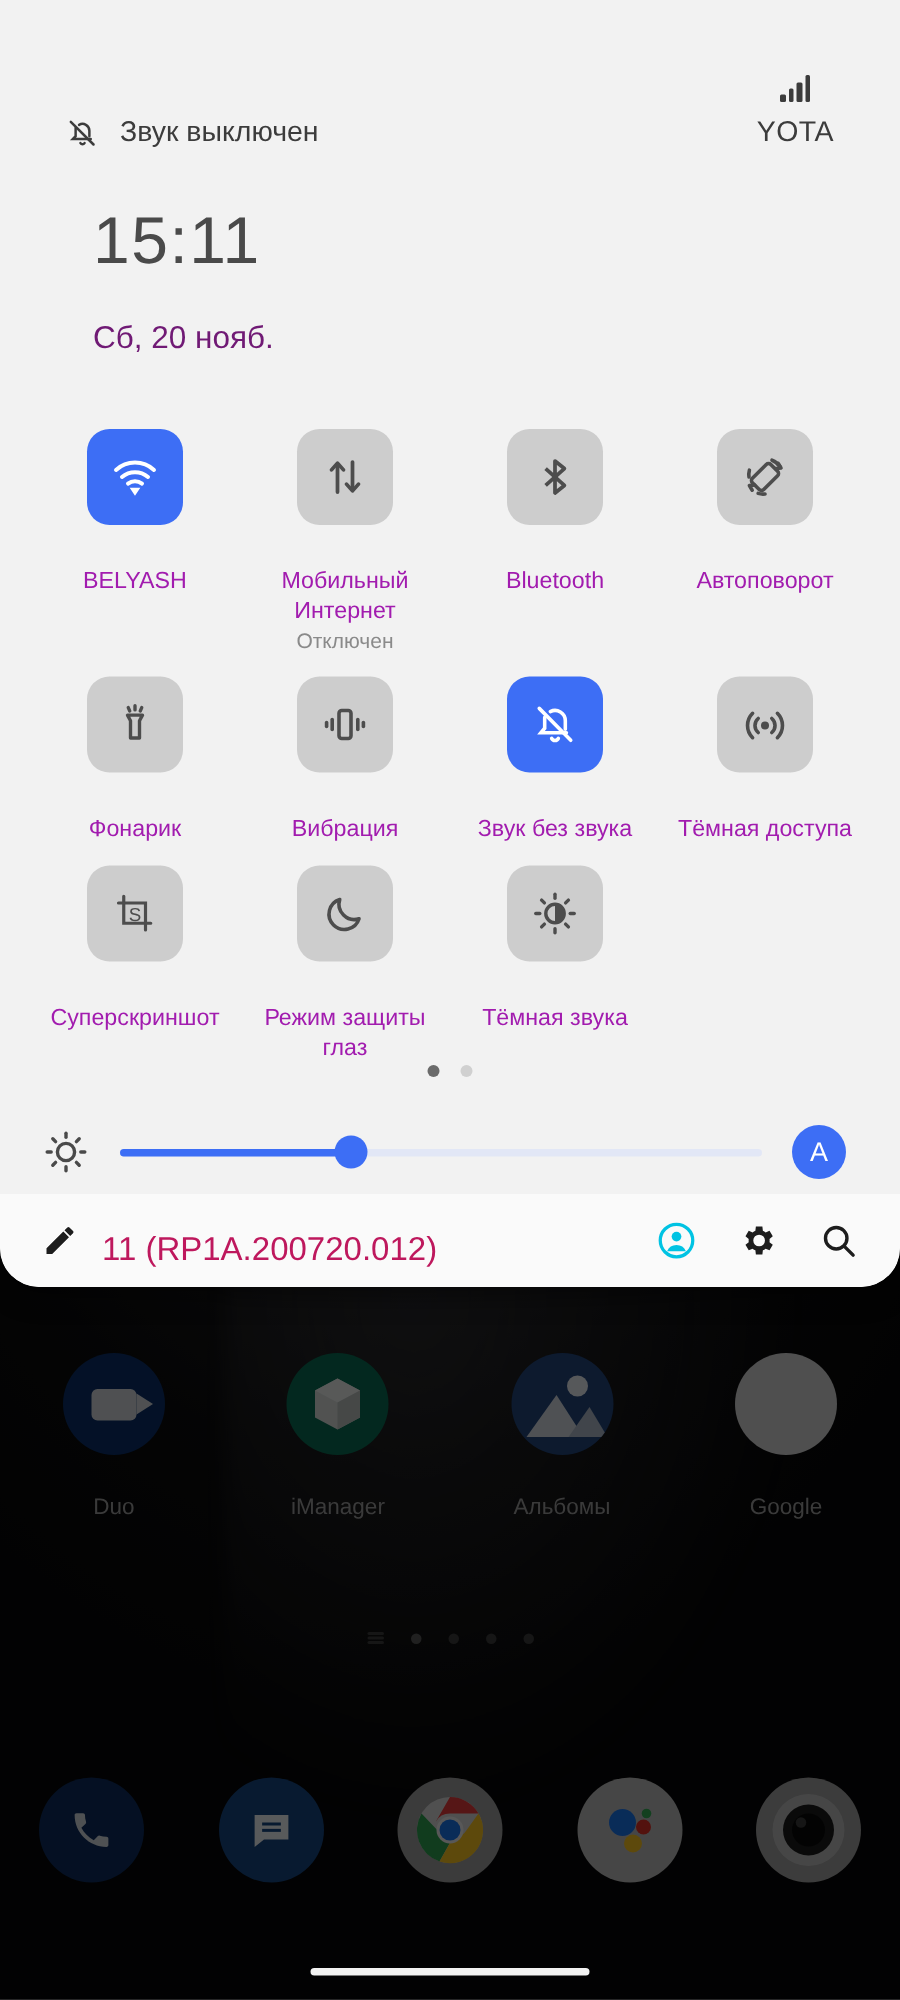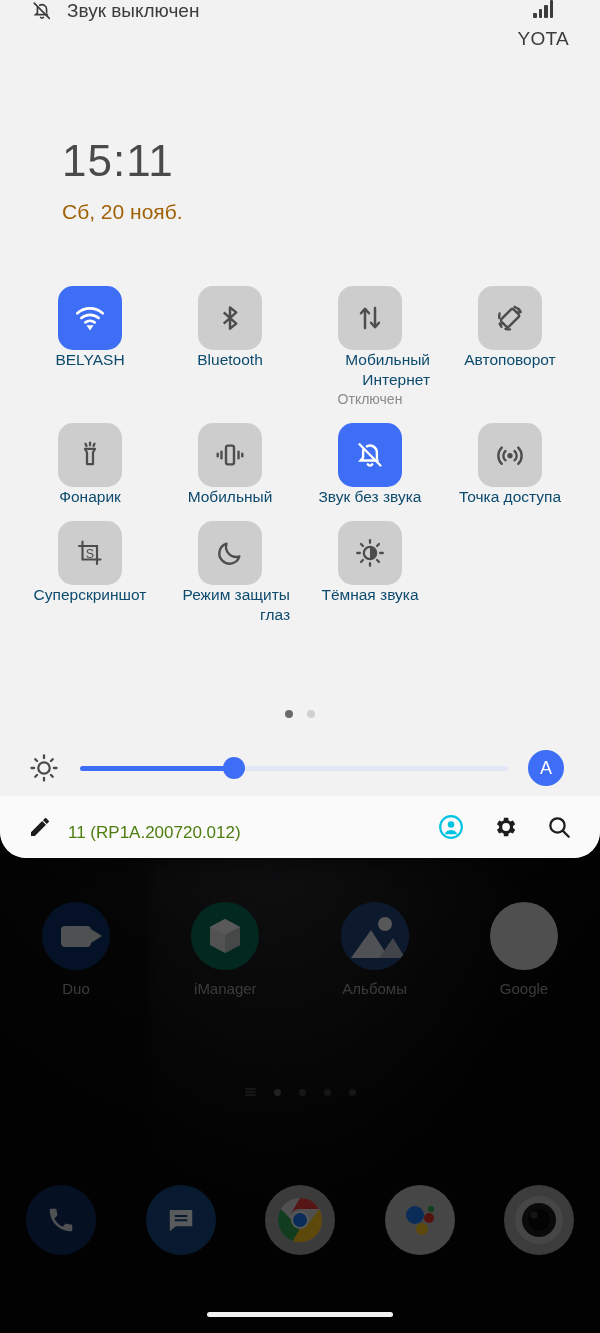--- a/index.html
+++ b/index.html
@@ -24,21 +24,21 @@
     filter: blur(6px);
   }
   .home-layer { position:absolute; inset:0; }
 
   .app-row {
     position: absolute; left: 26px; right: 26px;
     display: flex; justify-content: space-between;
   }
   .app-row.r1 { top: 902px; }
   .app {
-    width: 100px; display: flex; flex-direction: column; align-items: center; gap: 10px;
+    width: 100px; display: flex; flex-direction: column; align-items: center; gap: 26px;
   }
   .app-ic {
     width: 68px; height: 68px; border-radius: 50%;
     display: flex; align-items: center; justify-content: center;
     position: relative; overflow: hidden;
   }
   .app-label {
     font-size: 15px; color: #9a9a9a; white-space: nowrap;
   }
 
@@ -90,51 +90,51 @@
     position: absolute; top: 0; left: 0; width: 600px; height: 858px;
     background: #f2f2f2;
     border-bottom-left-radius: 26px; border-bottom-right-radius: 26px;
     box-shadow: 0 6px 18px rgba(0,0,0,.45);
     overflow: hidden;
   }
 
   
   .statusbar {
     position:absolute; top:0; left:0; right:0; height: 100px;
-    display:flex; align-items:flex-start; justify-content:space-between;
-    padding: 0 31px;
+    display:flex; align-items:flex-end; justify-content:space-between;
+    padding: 0 44px;
   }
   .sb-left { display:flex; align-items:center; gap: 14px; }
   .sb-text { font-size: 19px; color:#3c3c3c; }
   .sb-right { display:flex; align-items:center; gap: 10px; flex-direction: column; }
   .carrier { font-size: 19px; color:#3c3c3c; letter-spacing:.3px; }
   .sig { display:flex; align-items:flex-end; gap:2px; height:18px; }
   .sig b { display:block; width:3.5px; background:#3c3c3c; border-radius:1px; }
   .sig b:nth-child(1){height:5px;} .sig b:nth-child(2){height:9px;}
   .sig b:nth-child(3){height:13px;} .sig b:nth-child(4){height:18px;}
 
   
   .clockwrap { position:absolute; top: 122px; left: 62px; }
   .clock { font-size: 44px; line-height: 78px; color:#4a4a4a; font-weight: 400; letter-spacing: 1px; }
-  .date { font-size: 21px; color:#a16207; }
+  .date { font-size: 21px; color:#701a75; margin-top: 14px; }
 
   
   .tiles {
     position:absolute; top: 286px; left: 20px; right: 20px;
     display: grid; grid-template-columns: repeat(4, 1fr); row-gap: 14px;
   }
   .tile { display:flex; flex-direction:column; align-items:center; }
   .tile-ic {
     width: 64px; height: 64px; border-radius: 15px;
     background: #cdcdcd; display:flex; align-items:center; justify-content:center;
     color: #4d4d4d;
   }
   .tile-ic.on { background: #3d6ef5; color:#ffffff; }
   .tile-label {
-    margin-top: 0; font-size: 15.5px; color:#0c4a6e; text-align:right;
+    margin-top: 28px; font-size: 15.5px; color:#a21caf; text-align:center;
     line-height: 20px; max-width: 120px; word-break: break-word;
   }
   .tile-sub { font-size: 14px; color:#8a8a8a; line-height: 19px; text-align:center; }
 
   
   .tile-pager { position:absolute; top: 710px; left:0; right:0; display:flex; justify-content:center; gap:14px; }
   .tile-pager i { width:8px; height:8px; border-radius:50%; background:#d0d0d0; display:block; }
   .tile-pager i.on { background:#6b6b6b; }
 
   
@@ -157,21 +157,21 @@
 
   
   .footer {
     position:absolute; left:0; right:0; bottom:0; height: 62px;
     background:#fafafa;
     display:flex; align-items:center; justify-content:space-between;
     padding: 0 28px;
     border-bottom-left-radius: 26px; border-bottom-right-radius: 26px;
   }
   .footer-left { display:flex; align-items:center; gap: 16px; }
-  .build { font-size: 17px; color:#4d7c0f;margin-top:12px; }
+  .build { font-size: 22px; color:#be185d;margin-top:12px; }
   .footer-right { display:flex; align-items:center; gap: 28px; }
 
   svg { display:block; }
 </style>
 </head>
 <body>
 
 <div class="phone">
 
   <div class="wallpaper"></div>
@@ -323,38 +323,38 @@
             <path d="M5.5 12a10 10 0 0 1 13 0"></path>
             <path d="M8.5 15.3a5.6 5.6 0 0 1 7 0"></path>
             <path d="M11.2 18.4h1.6l-.8 1.2z" fill="currentColor"></path>
           </svg>
         </div>
         <div class="tile-label">BELYASH</div>
       </div>
 
       <div class="tile">
         <div class="tile-ic">
-          <svg width="30" height="30" viewBox="0 0 24 24" fill="none" stroke="currentColor" stroke-width="2" stroke-linejoin="round">
-            <path d="M7 7.5l10 9-5 4V3.5l5 4-10 9"></path>
-          </svg>
-        </div>
-        <div class="tile-label">Bluetooth</div>
-      </div>
-
-      <div class="tile">
-        <div class="tile-ic">
           <svg width="30" height="30" viewBox="0 0 24 24" fill="none" stroke="currentColor" stroke-width="2" stroke-linecap="round" stroke-linejoin="round">
             <path d="M8 20V5"></path>
               <path d="M4.8 8.2L8 4.6l3.2 3.6"></path>
             <path d="M16 4v15"></path>
               <path d="M12.8 15.8L16 19.4l3.2-3.6"></path>
           </svg>
         </div>
         <div class="tile-label">Мобильный Интернет</div>
         <div class="tile-sub">Отключен</div>
+      </div>
+
+      <div class="tile">
+        <div class="tile-ic">
+          <svg width="30" height="30" viewBox="0 0 24 24" fill="none" stroke="currentColor" stroke-width="2" stroke-linejoin="round">
+            <path d="M7 7.5l10 9-5 4V3.5l5 4-10 9"></path>
+          </svg>
+        </div>
+        <div class="tile-label">Bluetooth</div>
       </div>
 
       <div class="tile">
         <div class="tile-ic">
           <svg width="32" height="32" viewBox="0 0 24 24" fill="none" stroke="currentColor" stroke-width="1.8" stroke-linecap="round" stroke-linejoin="round">
             <rect x="8" y="5.5" width="8" height="13" rx="1.6" transform="rotate(45 12 12)"></rect>
             <path d="M4.2 8.6A8 8 0 0 0 4 12"></path>
             <path d="M15.5 3.6A8 8 0 0 1 19.6 7"></path>
             <path d="M8.6 20.2A8 8 0 0 0 12 20.5"></path>
             <path d="M18.6 5.2l1.4 2.3-2.6.3"></path>
@@ -379,21 +379,21 @@
       <div class="tile">
         <div class="tile-ic">
           <svg width="32" height="32" viewBox="0 0 24 24" fill="none" stroke="currentColor" stroke-width="1.8" stroke-linecap="round">
             <rect x="9" y="5" width="6" height="14" rx="1.4"></rect>
             <line x1="5.6" y1="9.5" x2="5.6" y2="14.5"></line>
             <line x1="2.8" y1="11" x2="2.8" y2="13"></line>
             <line x1="18.4" y1="9.5" x2="18.4" y2="14.5"></line>
             <line x1="21.2" y1="11" x2="21.2" y2="13"></line>
           </svg>
         </div>
-        <div class="tile-label">Мобильный</div>
+        <div class="tile-label">Вибрация</div>
       </div>
 
       <div class="tile">
         <div class="tile-ic on">
           <svg width="30" height="30" viewBox="0 0 24 24" fill="none" stroke="currentColor" stroke-width="1.9" stroke-linecap="round">
             <path d="M17.5 14.5V10a5.5 5.5 0 0 0-8-4.9"></path>
             <path d="M6.5 8.2V14l-2 2.4h13.6"></path>
             <path d="M10.2 19.4a2 2 0 0 0 3.6 0"></path>
             <line x1="3.6" y1="3.4" x2="20.4" y2="20.4"></line>
           </svg>
@@ -405,21 +405,21 @@
       <div class="tile">
         <div class="tile-ic">
           <svg width="32" height="32" viewBox="0 0 24 24" fill="none" stroke="currentColor" stroke-width="1.8" stroke-linecap="round">
             <circle cx="12" cy="12.5" r="2" fill="currentColor" stroke="none"></circle>
             <path d="M8.6 16a4.6 4.6 0 0 1 0-7"></path>
             <path d="M15.4 9a4.6 4.6 0 0 1 0 7"></path>
             <path d="M5.8 18.6a8.6 8.6 0 0 1 0-12.2"></path>
             <path d="M18.2 6.4a8.6 8.6 0 0 1 0 12.2"></path>
           </svg>
         </div>
-        <div class="tile-label">Точка доступа</div>
+        <div class="tile-label">Тёмная доступа</div>
       </div>
 
       <div class="tile">
         <div class="tile-ic">
           <svg width="30" height="30" viewBox="0 0 24 24" fill="none" stroke="currentColor" stroke-width="1.7" stroke-linecap="round">
             <path d="M6 2.8v14.4h14.4"></path>
             <path d="M3.2 6.4h14.4v14.4"></path>
             <text x="12" y="16" font-size="10" font-family="Liberation Sans, sans-serif" fill="currentColor" stroke="none" text-anchor="middle">S</text>
           </svg>
         </div>

